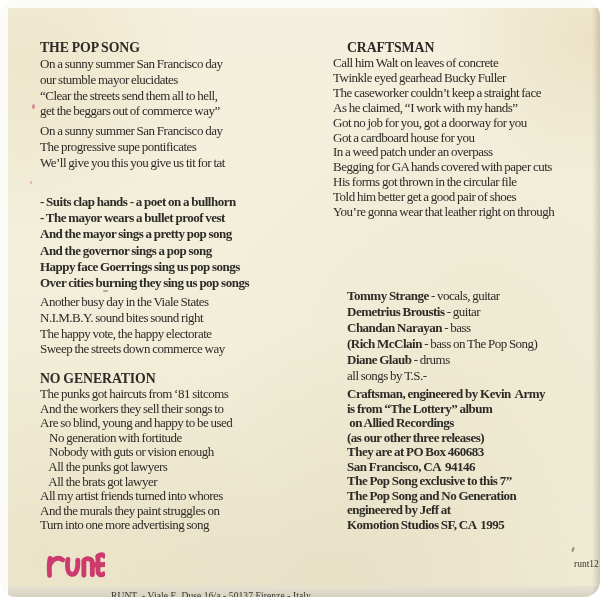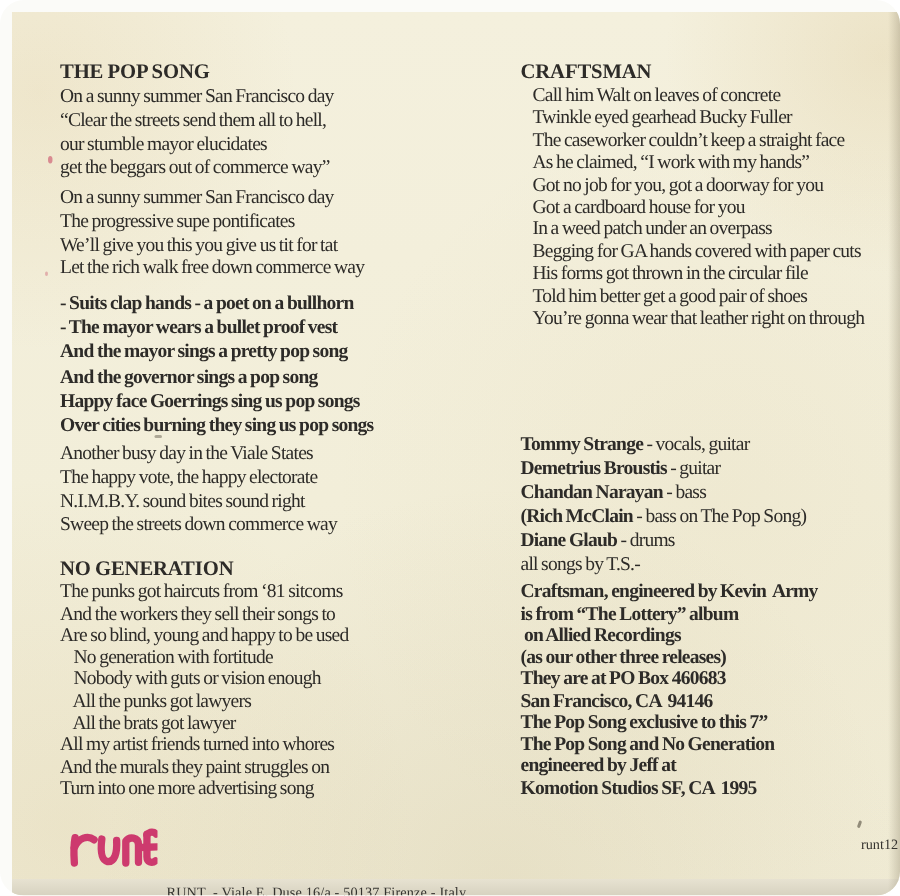--- a/index.html
+++ b/index.html
@@ -35,21 +35,21 @@
 
   #pop-title { left:40px; top:40px; }
   #pop-s1    { left:40px; top:56px; }
   #pop-s2    { left:40px; top:123px; }
   #pop-s3    { left:40px; top:194px; line-height:16.2px;font-weight:bold; }
   #pop-s4    { left:40px; top:294px; }
   #ng-title  { left:40px; top:371px; }
   #ng-lines  { left:40px; top:387px; line-height:14.6px; }
 
   #cf-title  { left:347px; top:40px; }
-  #cf-lines  { left:355px; top:56px; line-height:14.9px; }
+  #cf-lines  { left:333px; top:56px; line-height:14.9px; }
   #credits   { left:347px; top:288px; line-height:16.1px; }
   #info      { left:347px; top:387px; line-height:14.5px;font-weight:bold; }
 
   .line b { font-weight:bold; }
 
   .runt-logo { position:absolute; left:43px; top:549px; width:62px; height:32px; }
   #address { position:absolute; left:111px; top:591px; font-size:9.5px;
              letter-spacing:0.1px; color:#35332f; white-space:pre; }
   #catalog { position:absolute; left:574px; top:559px; font-size:9.5px; color:#35332f; }
 
@@ -70,24 +70,24 @@
   <div class="paper"></div>
   <div class="edge-bottom"></div>
   <div class="edge-right"></div>
 
   <div class="speck" id="speck1"></div>
   <div class="speck" id="speck2"></div>
   <div class="speck" id="speck3"></div>
   <div class="speck" id="speck4"></div>
 
   <div class="block title" id="pop-title">THE POP SONG</div>
-  <div class="block" id="pop-s1"><div class="line">On a sunny summer San Francisco day</div><div class="line">“Clear the streets send them all to hell,</div><div class="line">our stumble mayor elucidates</div><div class="line">get the beggars out of commerce way”</div></div>
-  <div class="block" id="pop-s2"><div class="line">On a sunny summer San Francisco day</div><div class="line">The progressive supe pontificates</div><div class="line">We’ll give you this you give us tit for tat</div><div class="line">Let the rich walk free down commerce way</div></div>
+  <div class="block" id="pop-s1"><div class="line">On a sunny summer San Francisco day</div><div class="line">our stumble mayor elucidates</div><div class="line">“Clear the streets send them all to hell,</div><div class="line">get the beggars out of commerce way”</div></div>
+  <div class="block" id="pop-s2"><div class="line">On a sunny summer San Francisco day</div><div class="line">The progressive supe pontificates</div><div class="line">We’ll give you this you give us tit for tat</div></div>
   <div class="block" id="pop-s3"><div class="line">- Suits clap hands - a poet on a bullhorn</div><div class="line">- The mayor wears a bullet proof vest</div><div class="line">And the mayor sings a pretty pop song</div><div class="line">And the governor sings a pop song</div><div class="line">Happy face Goerrings sing us pop songs</div><div class="line">Over cities burning they sing us pop songs</div></div>
-  <div class="block" id="pop-s4"><div class="line">Another busy day in the Viale States</div><div class="line">The happy vote, the happy electorate</div><div class="line">N.I.M.B.Y. sound bites sound right</div><div class="line">Sweep the streets down commerce way</div></div>
+  <div class="block" id="pop-s4"><div class="line">Another busy day in the Viale States</div><div class="line">N.I.M.B.Y. sound bites sound right</div><div class="line">The happy vote, the happy electorate</div><div class="line">Sweep the streets down commerce way</div></div>
   <div class="block title" id="ng-title">NO GENERATION</div>
   <div class="block" id="ng-lines"><div class="line">The punks got haircuts from ‘81 sitcoms</div><div class="line">And the workers they sell their songs to</div><div class="line">Are so blind, young and happy to be used</div><div class="line">    No generation with fortitude</div><div class="line">    Nobody with guts or vision enough</div><div class="line">    All the punks got lawyers</div><div class="line">    All the brats got lawyer</div><div class="line">All my artist friends turned into whores</div><div class="line">And the murals they paint struggles on</div><div class="line">Turn into one more advertising song</div></div>
 
   <div class="block title" id="cf-title">CRAFTSMAN</div>
   <div class="block" id="cf-lines"><div class="line">Call him Walt on leaves of concrete</div><div class="line">Twinkle eyed gearhead Bucky Fuller</div><div class="line">The caseworker couldn’t keep a straight face</div><div class="line">As he claimed, “I work with my hands”</div><div class="line">Got no job for you, got a doorway for you</div><div class="line">Got a cardboard house for you</div><div class="line">In a weed patch under an overpass</div><div class="line">Begging for GA hands covered with paper cuts</div><div class="line">His forms got thrown in the circular file</div><div class="line">Told him better get a good pair of shoes</div><div class="line">You’re gonna wear that leather right on through</div></div>
   <div class="block" id="credits"><div class="line"><b>Tommy Strange</b><span> - vocals, guitar</span></div><div class="line"><b>Demetrius Broustis</b><span> - guitar</span></div><div class="line"><b>Chandan Narayan</b><span> - bass</span></div><div class="line"><b>(Rich McClain</b><span> - bass on The Pop Song)</span></div><div class="line"><b>Diane Glaub</b><span> - drums</span></div><div class="line">all songs by T.S.-</div></div>
   <div class="block" id="info"><div class="line">Craftsman, engineered by Kevin  Army</div><div class="line">is from “The Lottery” album</div><div class="line"> on Allied Recordings</div><div class="line">(as our other three releases)</div><div class="line">They are at PO Box 460683</div><div class="line">San Francisco, CA  94146</div><div class="line">The Pop Song exclusive to this 7”</div><div class="line">The Pop Song and No Generation</div><div class="line">engineered by Jeff at</div><div class="line">Komotion Studios SF, CA  1995</div></div>
 
   <svg class="runt-logo" viewBox="0 0 66 34" xmlns="http://www.w3.org/2000/svg">
     <g fill="none" stroke="#cd3a6e" stroke-width="5.2" stroke-linecap="round" stroke-linejoin="round">

